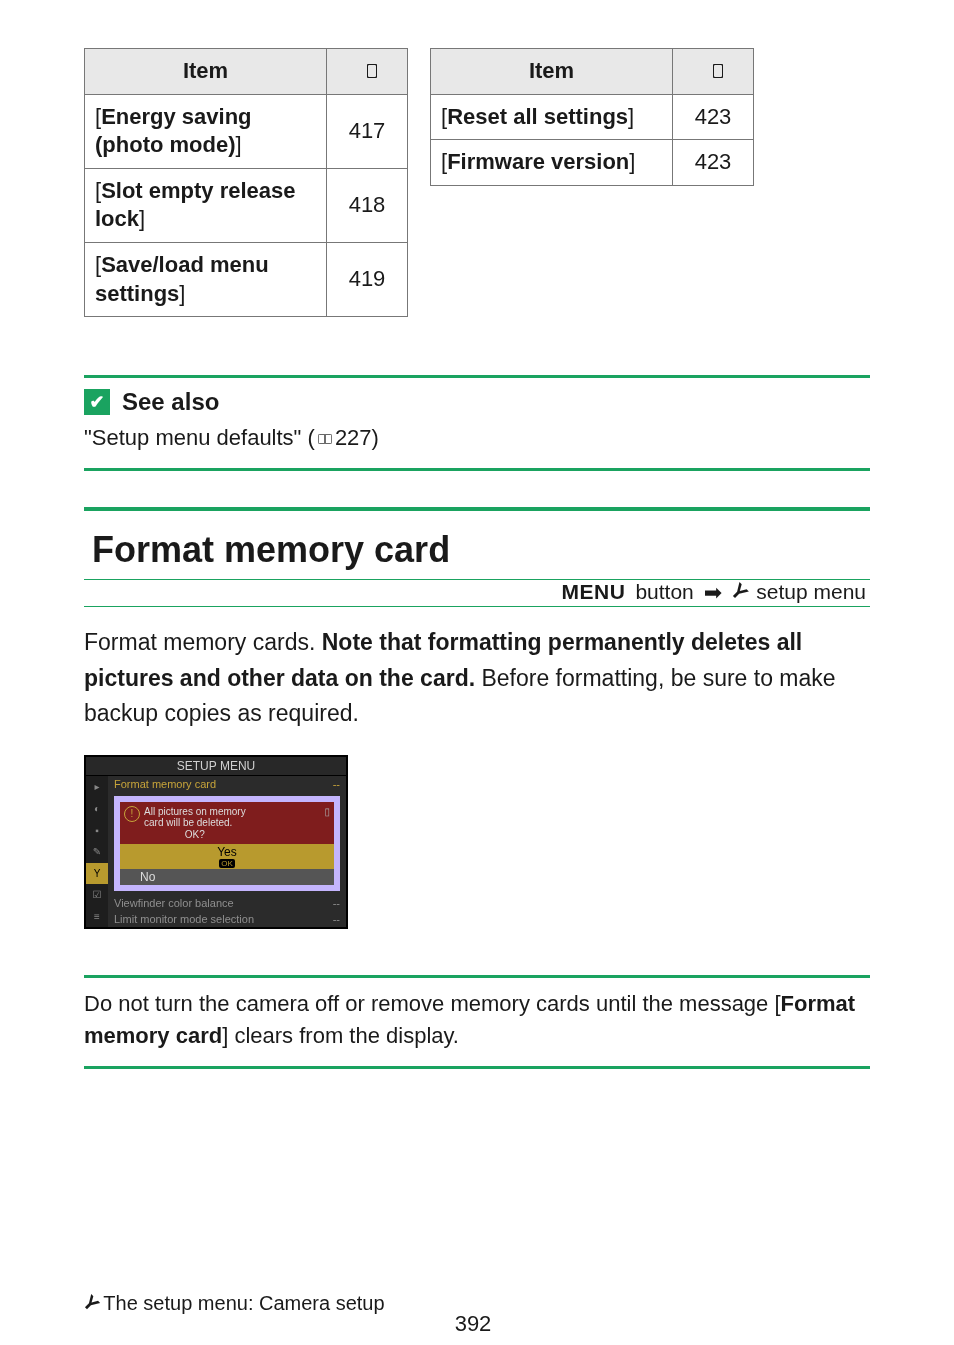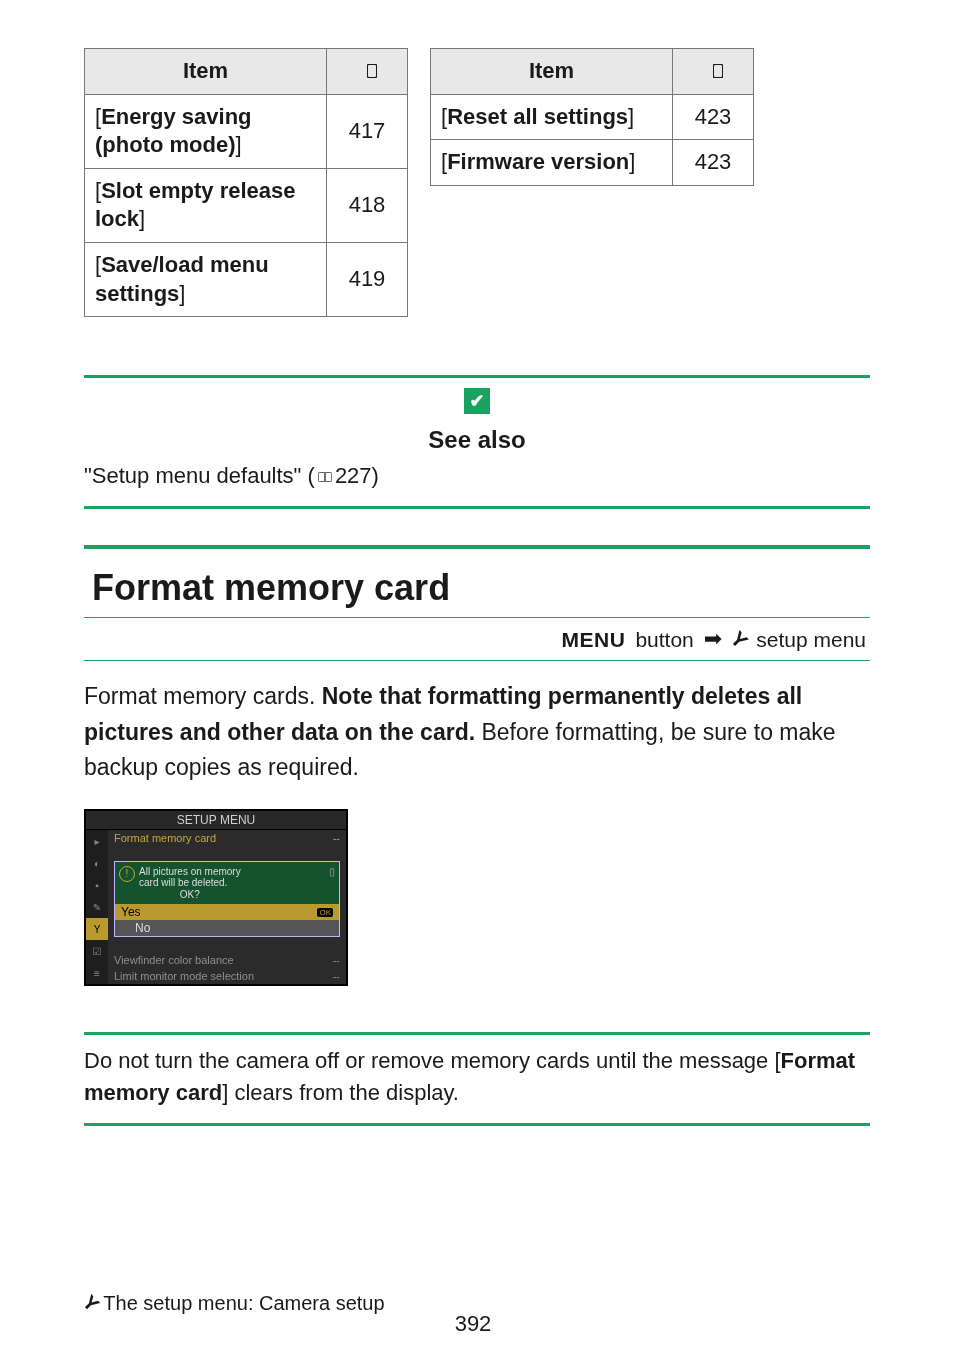--- a/index.html
+++ b/index.html
@@ -17,62 +17,62 @@
   .bracket-open::before{content:"[";font-weight:normal;}
   .bracket-close::after{content:"]";font-weight:normal;}
   .book-icon{display:inline-block;width:20px;height:14px;position:relative;}
   .book-icon::before,.book-icon::after{content:"";position:absolute;top:0;
     width:10px;height:14px;border:1.5px solid #1a1a1a;box-sizing:border-box;
     border-radius:2px 0 0 2px;}
   .book-icon::after{left:10px;border-radius:0 2px 2px 0;}
   
   .info-box{margin-top:58px;border-top:3px solid #1aa360;
     border-bottom:3px solid #1aa360;padding:10px 0 14px 0;}
-  .info-head{display:flex;align-items:center;gap:12px;margin-bottom:6px;flex-direction:column;}
+  .info-head{display:flex;align-items:center;gap:12px;margin-bottom:6px;}
   .check-badge{width:26px;height:26px;background:#1aa360;display:flex;
     align-items:center;justify-content:center;font-size:18px;color:#fff;
     font-weight:bold;}
   .check-badge::before{content:"\2714";}
   .info-title{font-size:24px;font-weight:bold;}
   .info-body{font-size:22px;line-height:1.45;}
   
   .section{margin-top:36px;}
   .section-title-wrap{border-top:4px solid #1aa360;padding-top:18px;}
   .section-title{font-size:36px;font-weight:800;margin:0 0 8px 8px;}
   .breadcrumb{border-top:1.5px solid #1aa360;border-bottom:1.5px solid #1aa360;
-    display:flex;justify-content:flex-end;align-items:flex-end;gap:10px;
-    padding:8px 4px;font-size:21px;}
+    display:flex;justify-content:flex-end;align-items:flex-start;gap:10px;
+    padding:0 4px;font-size:21px;}
   .menu-label{font-family:"Segoe UI",Arial,sans-serif;font-weight:600;
     letter-spacing:0.5px;}
   .arrow-right{font-size:22px;}
   .wrench-mini{display:inline-block;transform:rotate(45deg);font-weight:bold;}
   .section-body{margin-top:18px;font-size:23px;line-height:1.55;}
   .section-body b{font-weight:800;}
   
   .cam{width:260px;margin-top:18px;background:#2b2b2b;border:2px solid #000;
     font-size:12px;color:#c9c9c9;user-select:none;}
   .cam-header{background:#282828;text-align:center;font-size:12px;
     color:#d0d0d0;padding:2px 0;border-bottom:1px solid #000;}
   .cam-body{display:flex;}
   .cam-left{width:22px;background:#1e1e1e;display:flex;flex-direction:column;}
   .cam-left span{flex:1;display:flex;align-items:center;justify-content:center;
     font-size:10px;color:#888;}
   .cam-left .active{background:#b89a2e;color:#000;}
   .cam-main{flex:1;}
   .cam-row{display:flex;justify-content:space-between;padding:2px 6px;
     font-size:11px;color:#8f8f8f;}
   .cam-row.hi{color:#c7a43a;}
-  .cam-dialog{margin:15px 6px;background:#14532d;border:1px solid #c4b5fd;}
+  .cam-dialog{margin:4px 6px;background:#7f1d1d;border:6px solid #c4b5fd;}
   .cam-dialog-msg{display:flex;gap:4px;padding:4px;align-items:flex-start;}
   .warn{width:14px;height:14px;border:1.5px solid #c7a43a;border-radius:50%;
     color:#c7a43a;font-size:10px;display:flex;align-items:center;
     justify-content:center;flex:none;}
   .warn::before{content:"!";}
   .cam-yes{background:#b89a2e;color:#000;padding:1px 6px;display:flex;
-    justify-content:space-between;align-items:center;}
+    justify-content:space-between;align-items:center;flex-direction:column;}
   .ok-badge{background:#000;color:#b89a2e;font-size:8px;padding:0 2px;
     border-radius:2px;}
   .cam-no{background:#555;color:#ddd;padding:1px 20px;}
   
   .footer{position:absolute;left:84px;bottom:30px;font-size:20px;
     display:flex;align-items:center;gap:6px;}
   .page-num{position:absolute;left:0;right:8px;bottom:8px;text-align:center;
     font-size:22px;}
 </style>
 </head>

